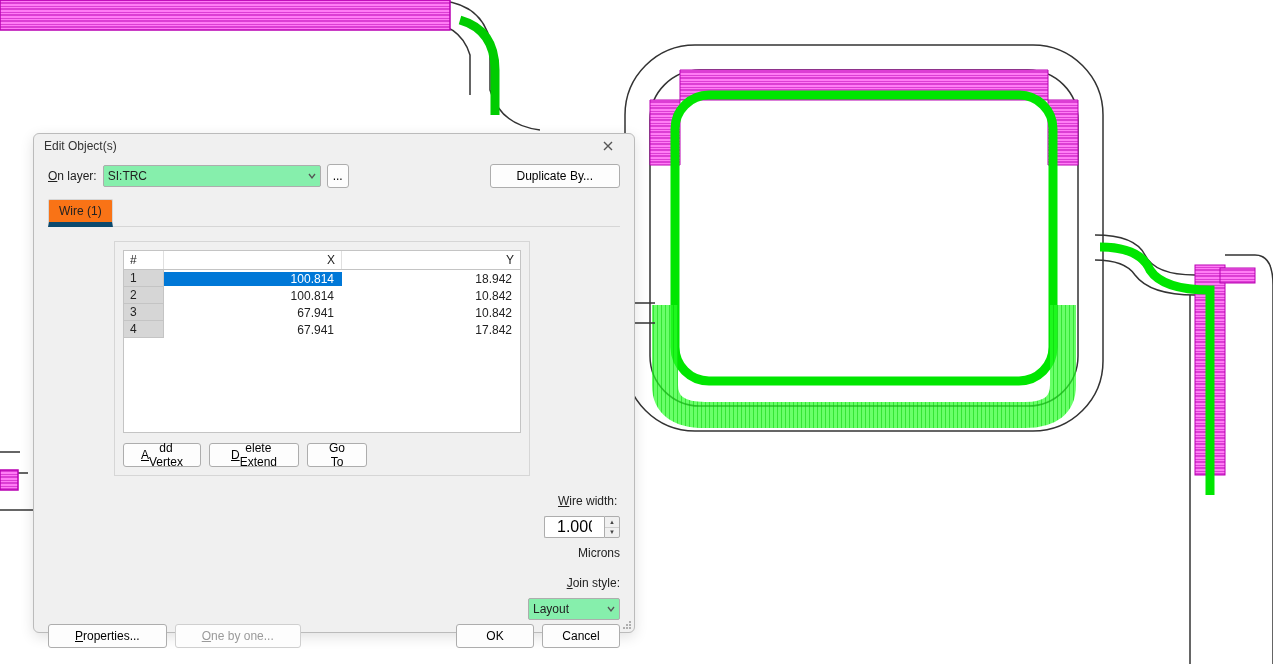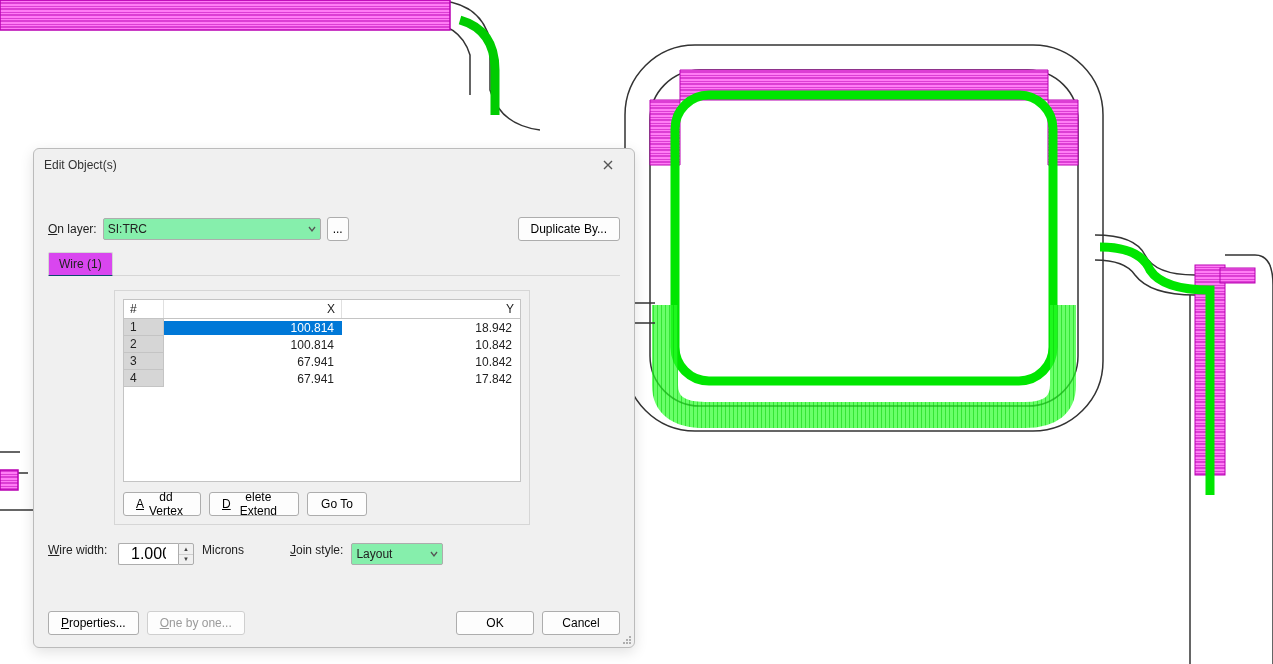--- a/index.html
+++ b/index.html
@@ -14,21 +14,21 @@
       overflow: hidden;
     }
     .canvas-bg {
       position: absolute;
       inset: 0;
       z-index: 0;
     }
     .dialog {
       position: absolute;
       left: 33px;
-      top: 148px;
+      top: 133px;
       width: 602px;
       height: 500px;
       background: #f0f0f0;
       border: 1px solid #bbb;
       border-radius: 6px;
       box-shadow: 0 4px 14px rgba(0,0,0,.12);
       z-index: 10;
       display: flex;
       flex-direction: column;
     }
@@ -49,42 +49,42 @@
       cursor: pointer;
       border-radius: 3px;
     }
     .close-x svg { width: 10px; height: 10px; }
     .dialog-body {
       flex: 1;
       padding: 6px 14px 4px;
       display: flex;
       flex-direction: column;
     }
-    .row { display: flex; align-items: center; gap: 6px; margin-top: 30px; }
+    .row { display: flex; align-items: center; gap: 6px; }
     .label { white-space: nowrap; }
     .underline { text-decoration: underline; }
     .combo {
       display: inline-flex;
       align-items: center;
       justify-content: space-between;
       background: #86efac;
       border: 1px solid #adadad;
       border-radius: 2px;
       padding: 2px 4px;
       height: 22px;
       font-size: 12px;
       cursor: pointer;
     }
     .combo .chev { margin-left: 4px; color: #555; }
     .chev svg { width: 8px; height: 8px; display: block;}
     .btn {
       background: #fdfdfd;
       border: 1px solid #adadad;
       border-radius: 3px;
-      padding: 2px 12px;
+      padding: 2px 26px;
       height: 24px;
       font-size: 12px;
       cursor: pointer;
       display: inline-flex;
       align-items: center;
       justify-content: center;
     }
     .btn-sm { padding: 2px 6px; }
     .btn-wide { width: 78px; }
     .tabbar {
@@ -95,21 +95,21 @@
     .tab {
       padding: 4px 10px;
       background: #f0f0f0;
       border: 1px solid #d6d6d6;
       border-bottom: none;
       border-radius: 2px 2px 0 0;
       position: relative;
       top: 1px;
       cursor:pointer;
     }
-    .tab.active { background: #d946ef; border-bottom: 1px solid #0c4a6e; }
+    .tab.active { background: #f97316; border-bottom: 5px solid #0c4a6e; }
     .vertices-panel {
       margin: 14px 0 10px 66px;
       width: 416px;
       border: 1px solid #d6d6d6;
       padding: 8px;
     }
     .vertices-panel .caption { margin-bottom: 4px; }
     .grid {
       border: 1px solid #c4c4c4;
       background: #fff;
@@ -152,23 +152,24 @@
       background: #0078d7;
       color: #fff;
     }
     .grid-actions {
       margin-top: 10px;
       display: flex;
       gap: 8px;
     }
     .form-row {
       display: flex;
-      align-items: flex-start;
+      align-items: flex-end;
       gap: 8px;
       margin-top: 8px;
+      flex-direction: column;
     }
     .spinner {
       display:inline-flex;
       align-items:stretch;
       height:22px;
     }
     .spinner input {
       width: 60px;
       border: 1px solid #adadad;
       border-right:none;

